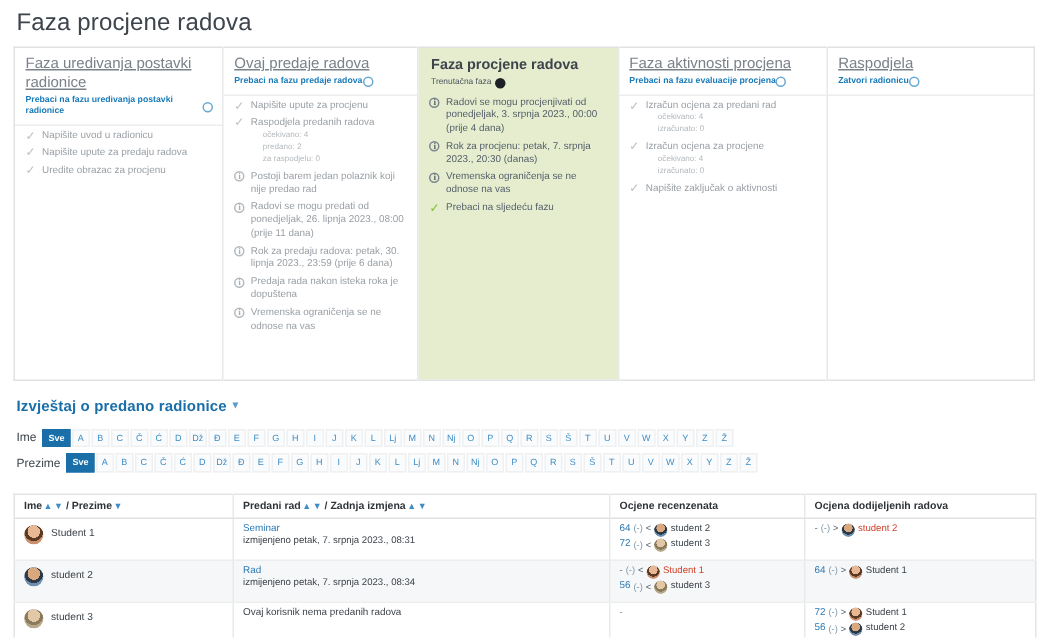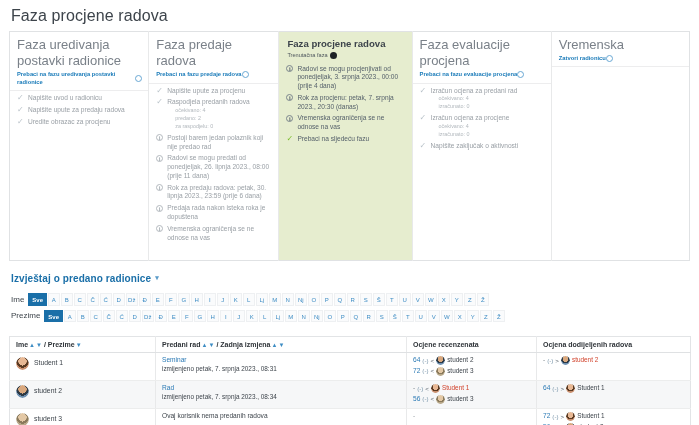--- a/index.html
+++ b/index.html
@@ -28,21 +28,21 @@
   .phases col.c1 { width:139px; }
   .phases col.c2 { width:130px; }
   .phases col.c3 { width:133px; }
   .phases col.c4 { width:139px; }
   .phases col.c5 { width:138px; }
 
   .phases td { vertical-align:top; border-right:1px solid #e8e9ea; padding:0; }
   .phases td:last-child { border-right:none; }
 
   .ph-head { padding:5px 6px 4px 7px; }
-  .ph-title { font-size:13px; color:#7a8189; line-height:1.25; }
+  .ph-title { font-size:10px; color:#7a8189; line-height:1.25;text-decoration:underline; }
   .ph-switch {
     font-size:5.8px; color:#1a7bb9; font-weight:bold;
     line-height:1.3; margin-top:1.5px;
     display:flex; align-items:center; gap:0px;
   }
   .ph-switch .circ {
     display:inline-block; width:7px; height:7px; border:1px solid #69a8d4;
     border-radius:50%; flex:0 0 auto; margin-left:0px;
   }
 
@@ -177,21 +177,21 @@
               <div class="ph-body">
                 <ul class="tasks">
                   <li class=""><span class="mk check grey">✓</span><span>Napišite uvod u radionicu</span></li>
                   <li class=""><span class="mk check grey">✓</span><span>Napišite upute za predaju radova</span></li>
                   <li class=""><span class="mk check grey">✓</span><span>Uredite obrazac za procjenu</span></li>
                 </ul>
               </div>
             </td>
             <td>
               <div class="ph-head">
-                <div class="ph-title">Faza predaje radova</div>
+                <div class="ph-title">Ovaj predaje radova</div>
                 <div class="ph-switch">
                   <span>Prebaci na fazu predaje radova</span>
                   <span class="circ"></span>
                 </div>
               </div>
               <div class="ph-body">
                 <ul class="tasks">
                   <li class=""><span class="mk check grey">✓</span><span>Napišite upute za procjenu</span></li>
                   <li class=""><span class="mk check grey">✓</span><span>Raspodjela predanih radova</span><span class="sub">očekivano: 4</span><span class="sub">predano: 2</span><span class="sub">za raspodjelu: 0</span></li>
                   <li class=""><span class="mk info">i</span><span>Postoji barem jedan polaznik koji nije predao rad</span></li>
@@ -211,37 +211,37 @@
                 <ul class="tasks">
                   <li class="dark"><span class="mk info dark">i</span><span>Radovi se mogu procjenjivati od ponedjeljak, 3. srpnja 2023., 00:00 (prije 4 dana)</span></li>
                   <li class="dark"><span class="mk info dark">i</span><span>Rok za procjenu: petak, 7. srpnja 2023., 20:30 (danas)</span></li>
                   <li class="dark"><span class="mk info dark">i</span><span>Vremenska ograničenja se ne odnose na vas</span></li>
                   <li class="dark"><span class="mk check">✓</span><span>Prebaci na sljedeću fazu</span></li>
                 </ul>
               </div>
             </td>
             <td>
               <div class="ph-head">
-                <div class="ph-title">Faza evaluacije procjena</div>
+                <div class="ph-title">Faza aktivnosti procjena</div>
                 <div class="ph-switch">
                   <span>Prebaci na fazu evaluacije procjena</span>
                   <span class="circ"></span>
                 </div>
               </div>
               <div class="ph-body">
                 <ul class="tasks">
                   <li class=""><span class="mk check grey">✓</span><span>Izračun ocjena za predani rad</span><span class="sub">očekivano: 4</span><span class="sub">izračunato: 0</span></li>
                   <li class=""><span class="mk check grey">✓</span><span>Izračun ocjena za procjene</span><span class="sub">očekivano: 4</span><span class="sub">izračunato: 0</span></li>
                   <li class=""><span class="mk check grey">✓</span><span>Napišite zaključak o aktivnosti</span></li>
                 </ul>
               </div>
             </td>
             <td>
               <div class="ph-head">
-                <div class="ph-title">Vremenska</div>
+                <div class="ph-title">Raspodjela</div>
                 <div class="ph-switch">
                   <span>Zatvori radionicu</span>
                   <span class="circ"></span>
                 </div>
               </div>
               <div class="ph-body">
                 <ul class="tasks"></ul>
               </div>
             </td>
           </tr>

